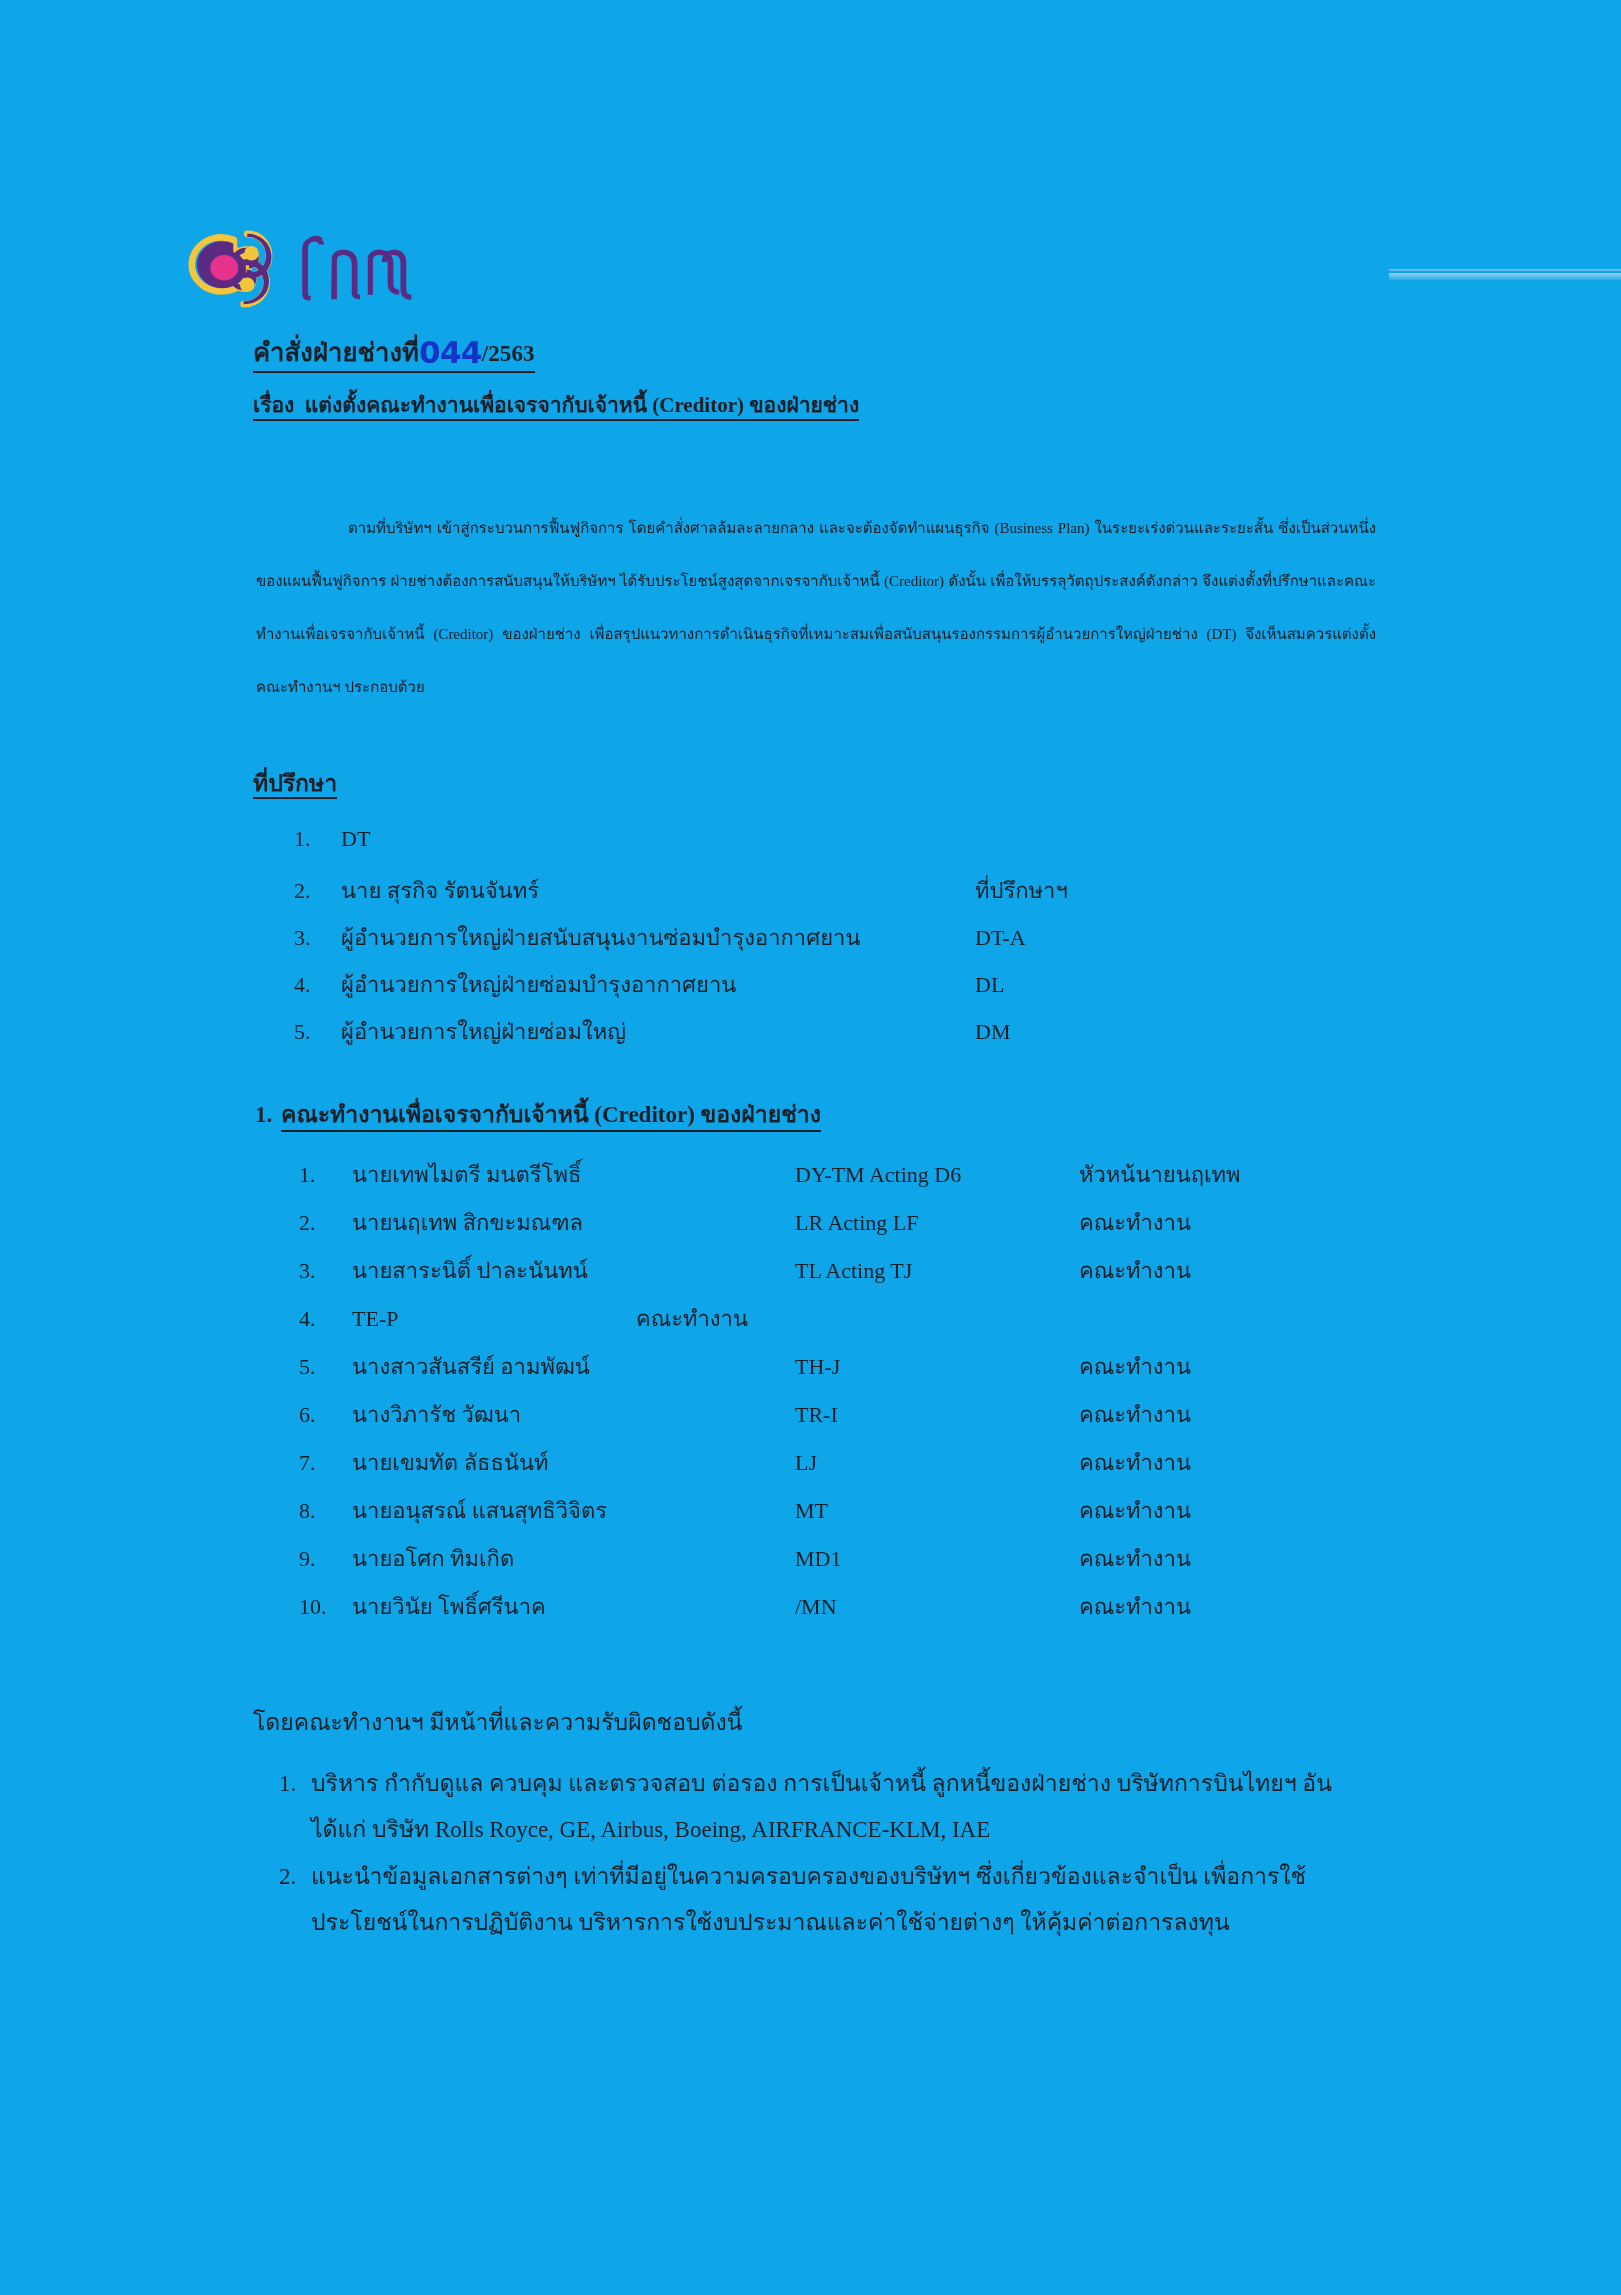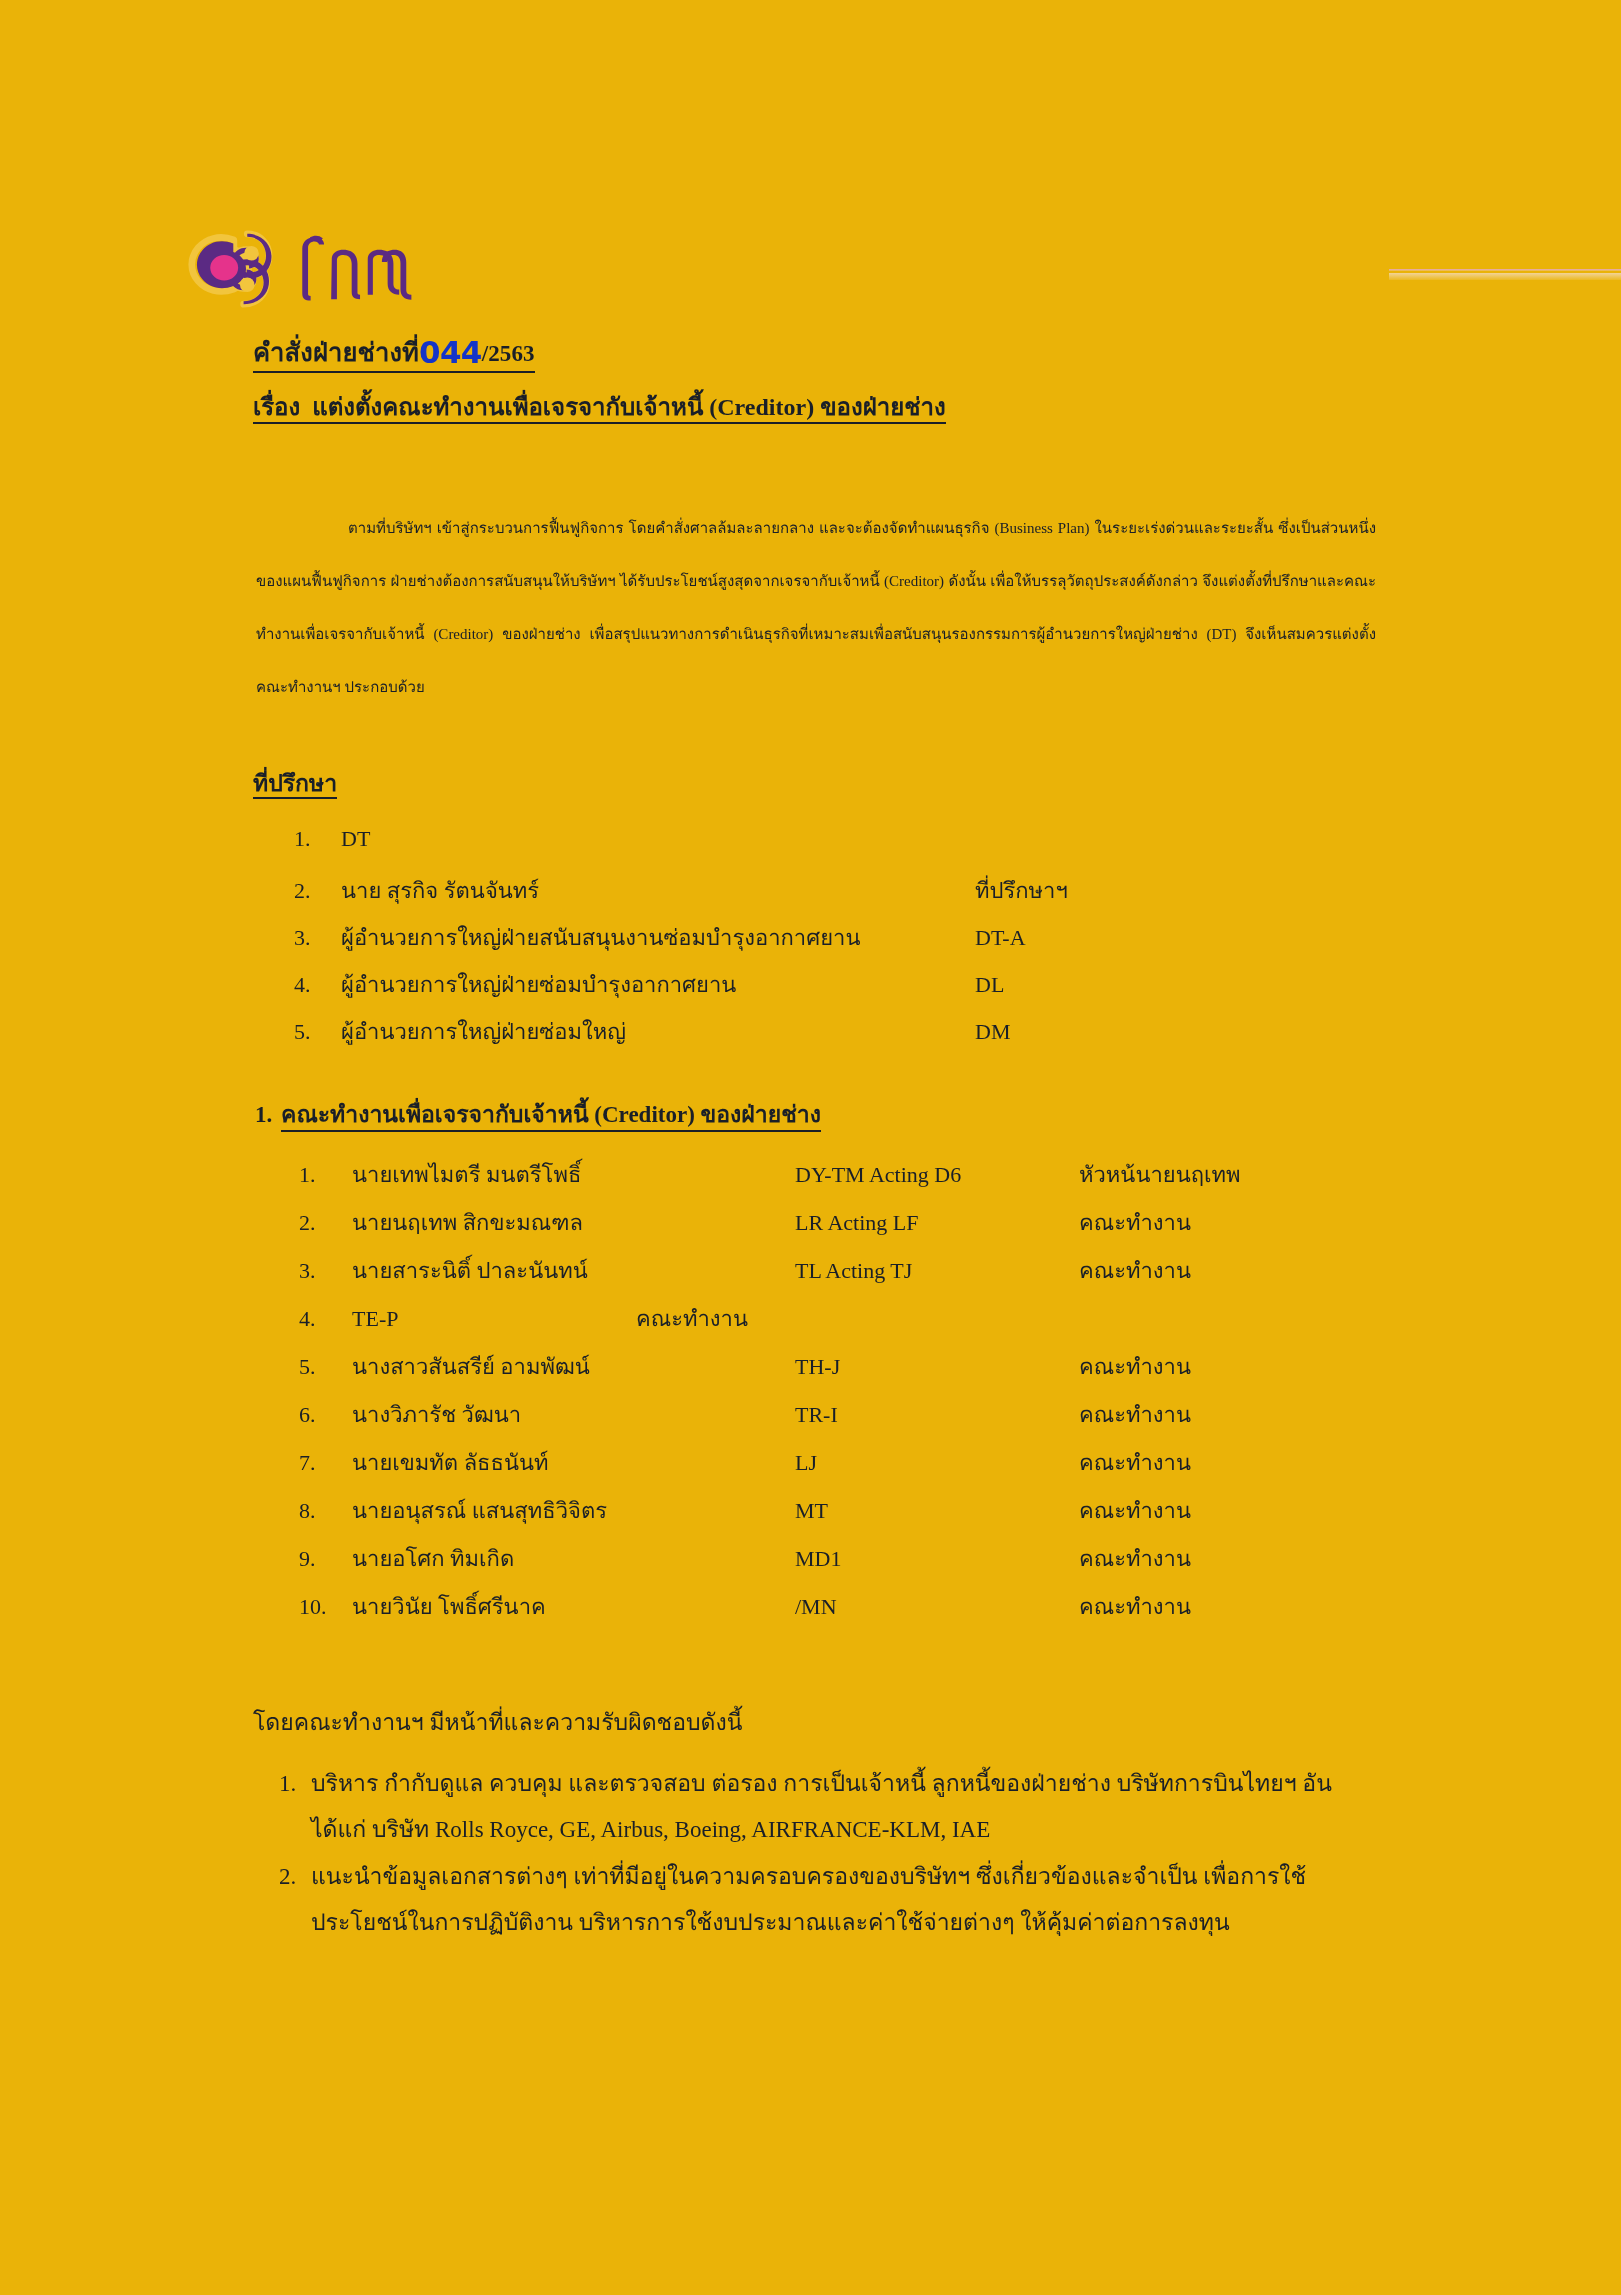--- a/index.html
+++ b/index.html
@@ -6,21 +6,21 @@
   html, body {
     margin: 0;
     padding: 0;
     background: #ffffff;
   }
 
   #page {
     position: relative;
     width: 1621px;
     height: 2295px;
-    background: #eab308;
+    background: #0ea5e9;
     font-family: "Liberation Serif", "DejaVu Serif", serif;
     color: #1a1f28;
     overflow: hidden;
   }
 
   
   .scan-line {
     position: absolute;
     left: 1389px;
     top: 269px;
@@ -81,21 +81,21 @@
     vertical-align: -2px;
   }
   .doc-no .num-rest {
     font-size: 23px;
   }
 
   .doc-subject {
     position: absolute;
     left: 253px;
     top: 394px;
-    font-size: 24px;
+    font-size: 21px;
     font-weight: 700;
     white-space: nowrap;
     border-bottom: 2px solid #1a1f28;
     padding-bottom: 2px;
     line-height: 1.1;
   }
 
   
   .intro {
     position: absolute;

